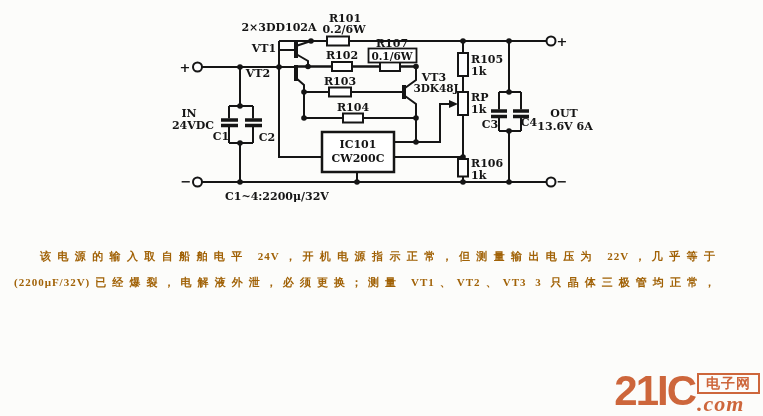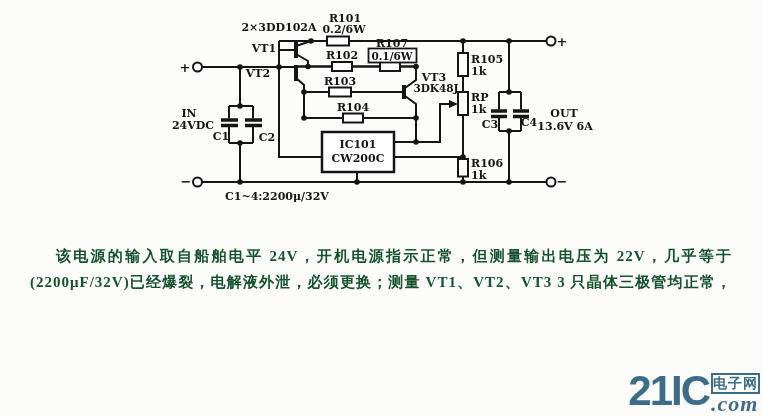--- a/index.html
+++ b/index.html
@@ -12,40 +12,40 @@
   .schematic-wrap{position:absolute;left:12px;top:0;width:625px;height:232px;}
   svg text{
     font-family:"DejaVu Serif","Liberation Serif",serif;
     font-weight:bold;fill:#151515;
   }
   .lbl{font-size:11px;}
   .lbl-sm{font-size:10.5px;}
   .sign{font-size:13px;font-family:"DejaVu Sans",sans-serif;}
   
   .para{
-    position:absolute;left:30px;top:244px;width:702px;
-    font-size:15px;line-height:25.8px;color:#14532d;
+    position:absolute;left:14px;top:244px;width:702px;
+    font-size:11px;line-height:25.8px;color:#a16207;
     font-weight:bold;letter-spacing:1px;
     font-family:"Liberation Serif","DejaVu Serif",serif;
   }
   .para .line{white-space:nowrap;text-align:justify;text-align-last:justify;width:100%;}
   .para .line.first{text-indent:26px;}
   .para .line.last{text-align-last:left;letter-spacing:1.5px;}
   
   .watermark{
     position:absolute;right:3px;bottom:2px;display:flex;align-items:flex-start;
     opacity:.8;pointer-events:none;
   }
   .wm-brand{
     font-size:42px;font-weight:900;line-height:40px;letter-spacing:-2px;
     font-family:"Liberation Sans",sans-serif;
   }
   .wm-col{display:flex;flex-direction:column;align-items:flex-start;margin-left:2px;margin-top:2px;}
   .wm-site{
-    font-size:14px;font-weight:bold;padding:0 0;border:2px solid currentColor;
+    font-size:14px;font-weight:bold;padding:0 7px;border:2px solid currentColor;
     line-height:17px;letter-spacing:1px;
   }
   .wm-com{
     font-size:22px;font-weight:bold;font-style:italic;line-height:20px;
     font-family:Liberation Serif, serif;letter-spacing:1px;
   }
 </style>
 </head>
 <body>
 
@@ -200,19 +200,19 @@
     <text class="lbl" x="213" y="200">C1~4:2200μ/32V</text>
   </g>
 </svg>
 </div>
 
 <div class="para">
   <div class="line first">该电源的输入取自船舶电平 24V，开机电源指示正常，但测量输出电压为 22V，几乎等于</div>
   <div class="line">(2200μF/32V)已经爆裂，电解液外泄，必须更换；测量 VT1、VT2、VT3 3 只晶体三极管均正常，</div>
 </div>
 
-<div class="watermark" id="wm" style="color: #0c4a6e;">
+<div class="watermark" id="wm" style="color: #c2410c;">
   <span class="wm-brand">21IC</span>
   <span class="wm-col">
     <span class="wm-site">电子网</span>
     <span class="wm-com">.com</span>
   </span>
 </div>
 
 </body></html>

